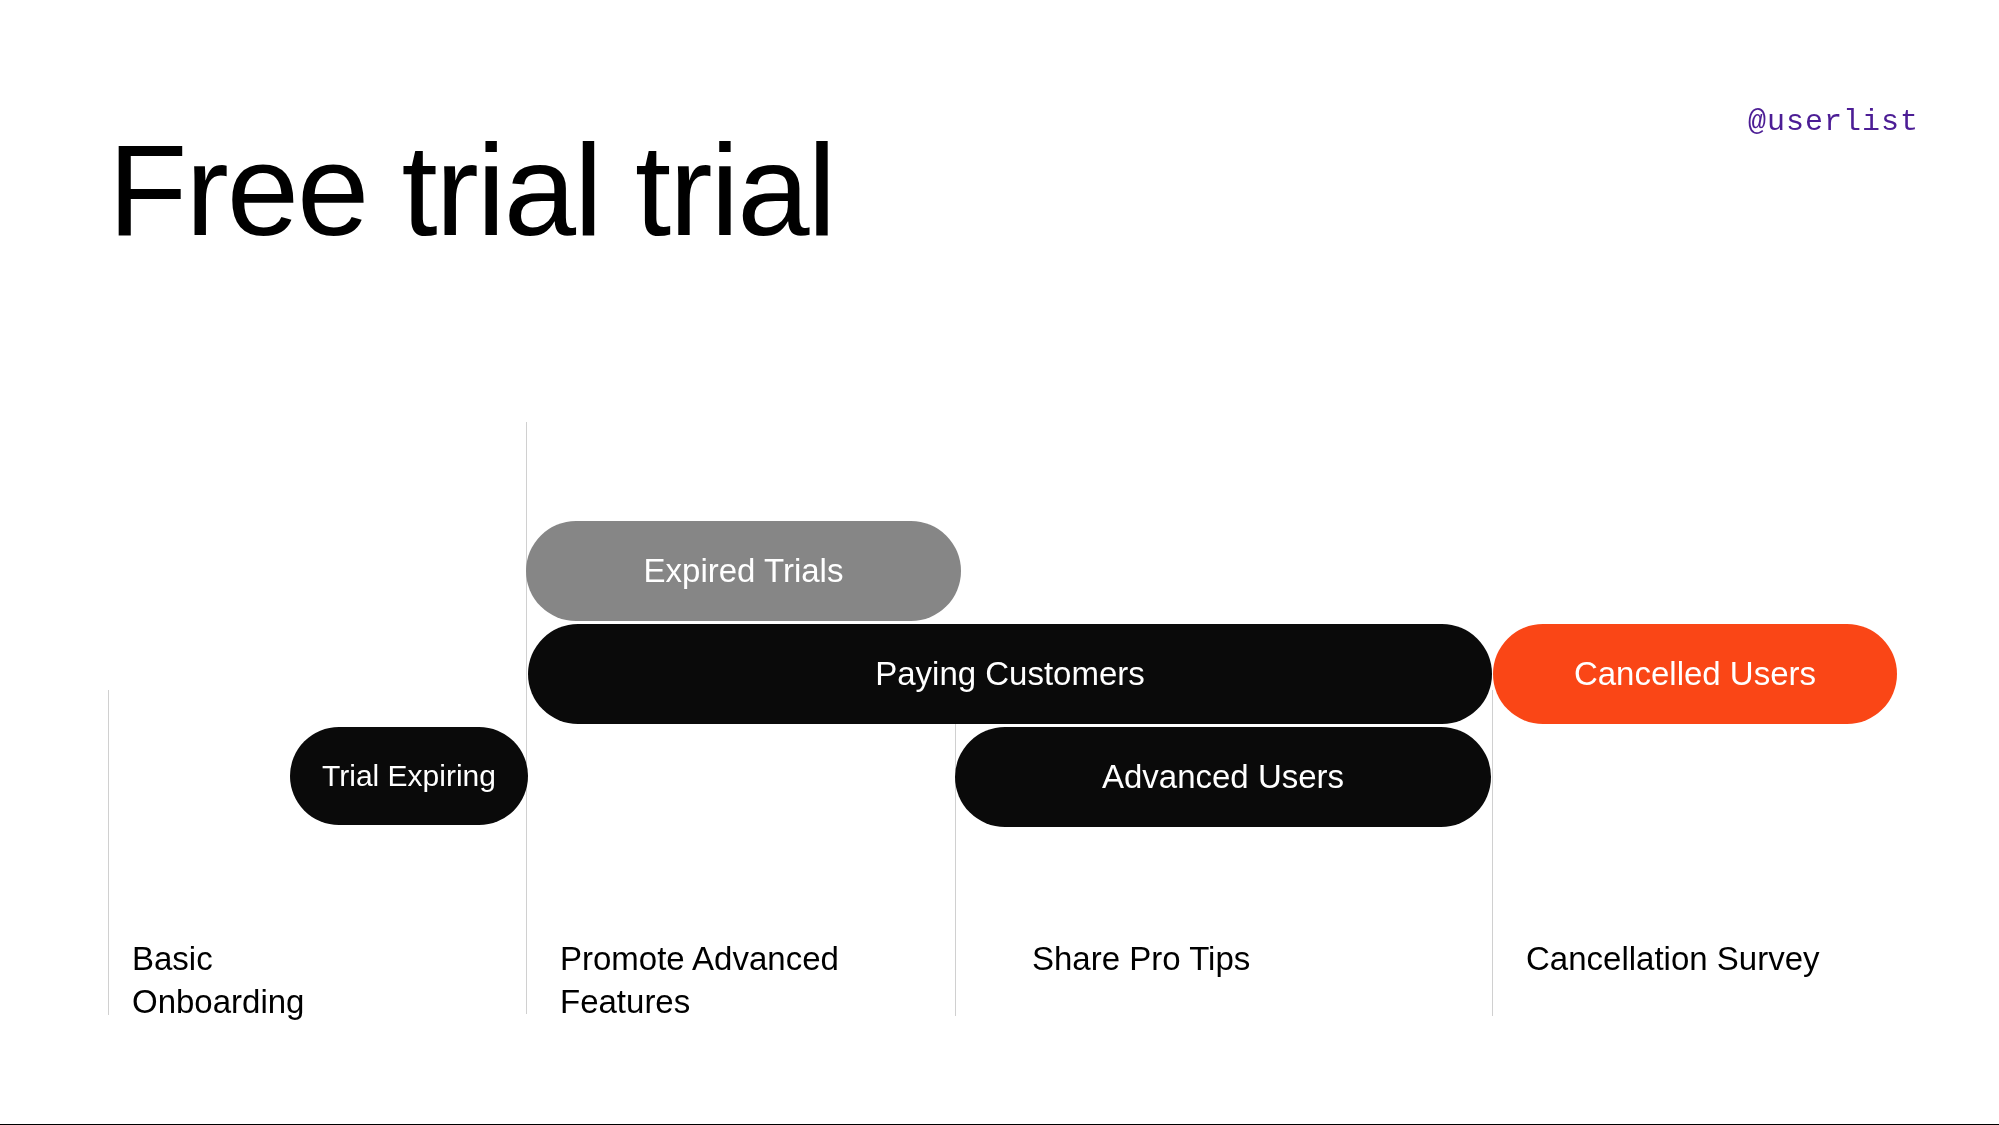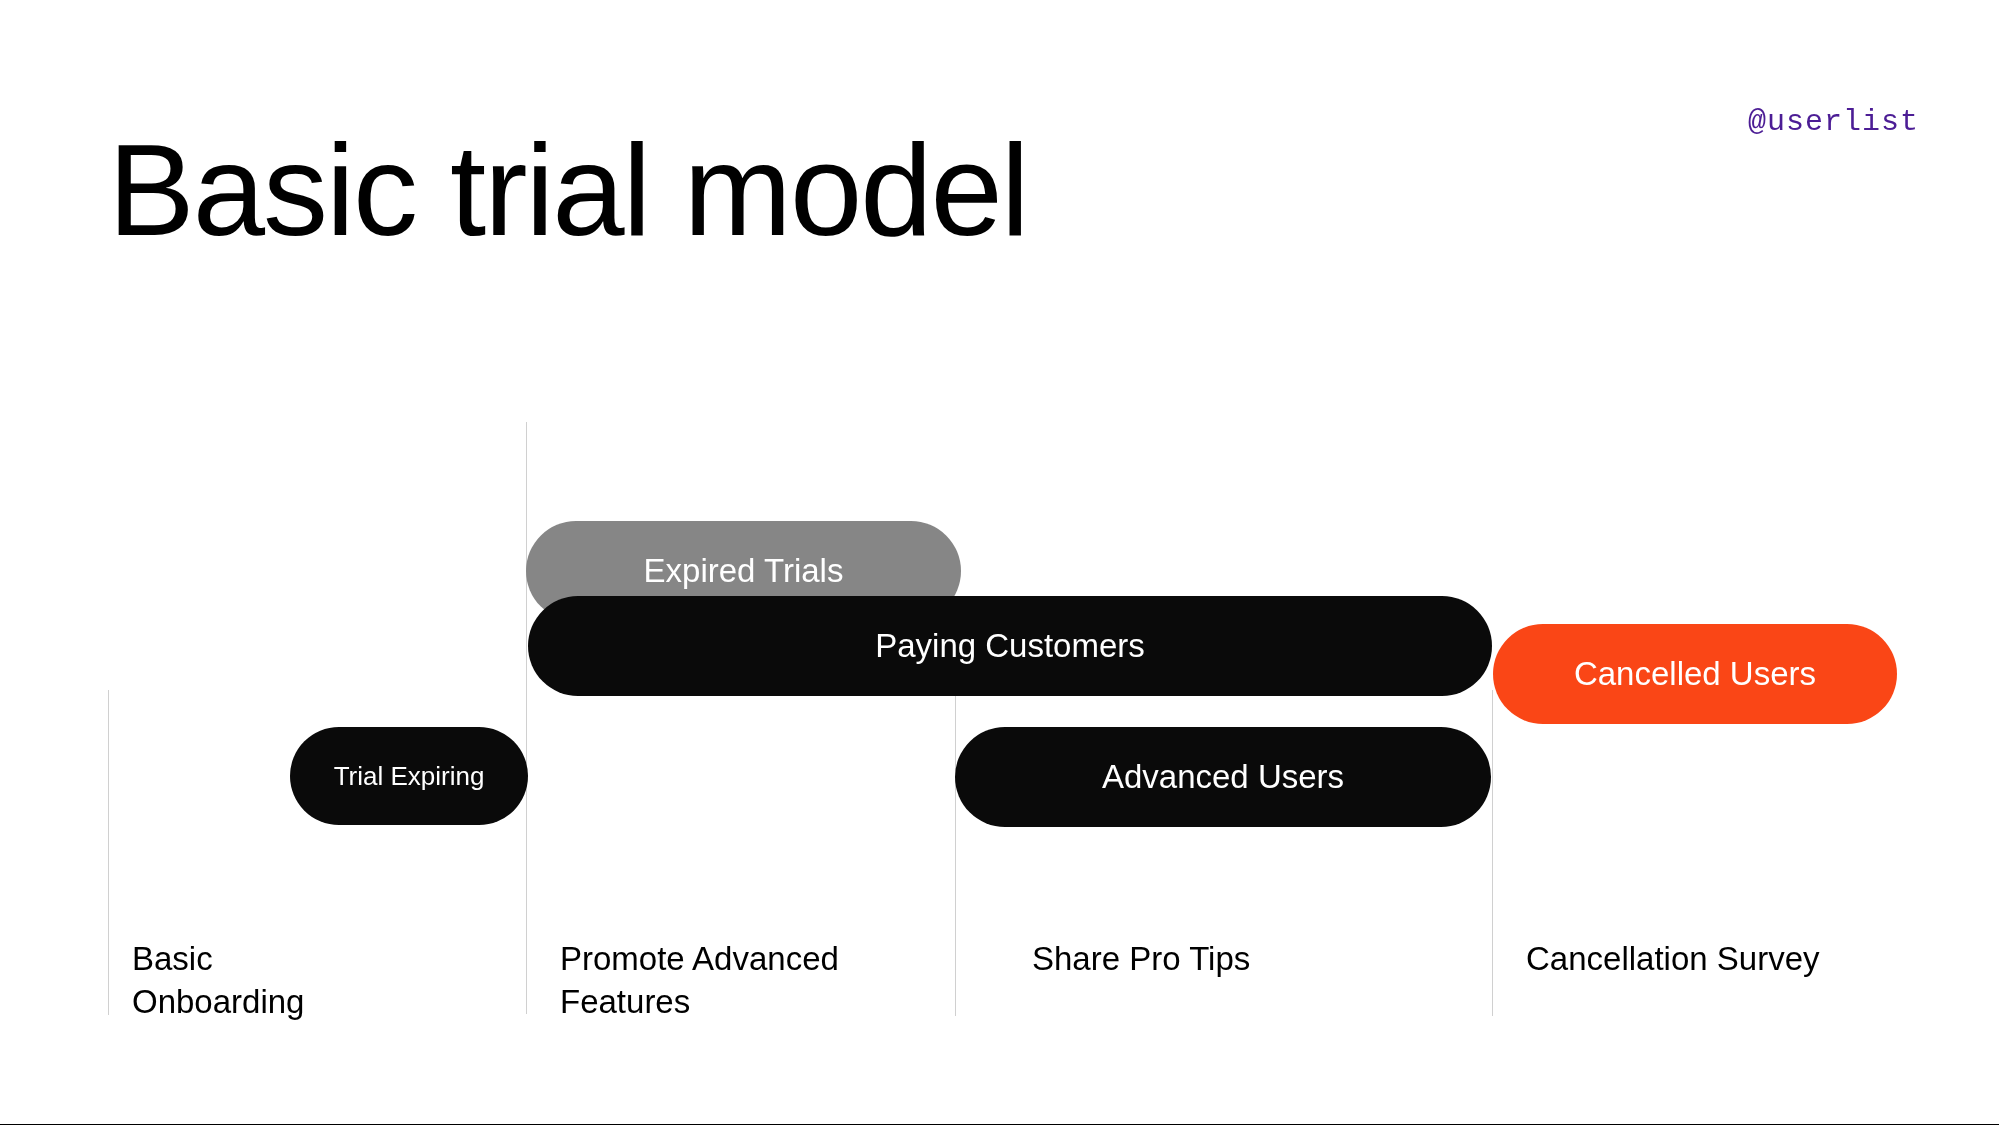--- a/index.html
+++ b/index.html
@@ -55,21 +55,21 @@
       display: flex;
       align-items: center;
       justify-content: center;
       color: #ffffff;
       font-size: 33px;
       font-weight: 400;
     }
     .pill-black { background: #0a0a0a; }
     .pill-gray { background: #868686; }
     .pill-orange { background: #fa4616; }
-    .pill-small { font-size: 26px; }
+    .pill-small { font-size: 30px; }
     .label-top {
       position: absolute;
       font-size: 33px;
       color: #000000;
     }
     .label-bottom {
       position: absolute;
       font-size: 33px;
       color: #000000;
       line-height: 1.3;
@@ -79,34 +79,34 @@
       left: 0;
       bottom: 0;
       width: 100%;
       height: 1px;
       background: #000000;
     }
   </style>
 </head>
 <body>
 
-<div class="title">Basic trial model</div>
+<div class="title">Free trial trial</div>
 <div class="handle">@userlist</div>
 
 <div class="diagram">
   <div class="vline vline-1"></div>
   <div class="vline vline-2"></div>
   <div class="vline vline-3"></div>
   <div class="vline vline-4"></div>
 
 
   <div class="pill pill-gray" style="left: 526px; top: 521px; width: 435px; height: 100px;">Expired Trials</div>
 
 
-  <div class="pill pill-black" style="left: 528px; top: 596px; width: 964px; height: 100px;">Paying Customers</div>
+  <div class="pill pill-black" style="left: 528px; top: 624px; width: 964px; height: 100px;">Paying Customers</div>
 
   <div class="pill pill-orange" style="left: 1493px; top: 624px; width: 404px; height: 100px;">Cancelled Users</div>
 
   <div class="pill pill-black pill-small" style="left: 290px; top: 727px; width: 238px; height: 98px;">Trial Expiring</div>
 
   <div class="pill pill-black" style="left: 955px; top: 727px; width: 536px; height: 100px;">Advanced Users</div>
 
   <div class="label-bottom" style="left: 132px; top: 938px; width: 240px;">Basic Onboarding</div>
   <div class="label-bottom" style="left: 560px; top: 938px; width: 330px;">Promote Advanced Features</div>
   <div class="label-bottom" style="left: 1032px; top: 938px; width: 300px;">Share Pro Tips</div>

